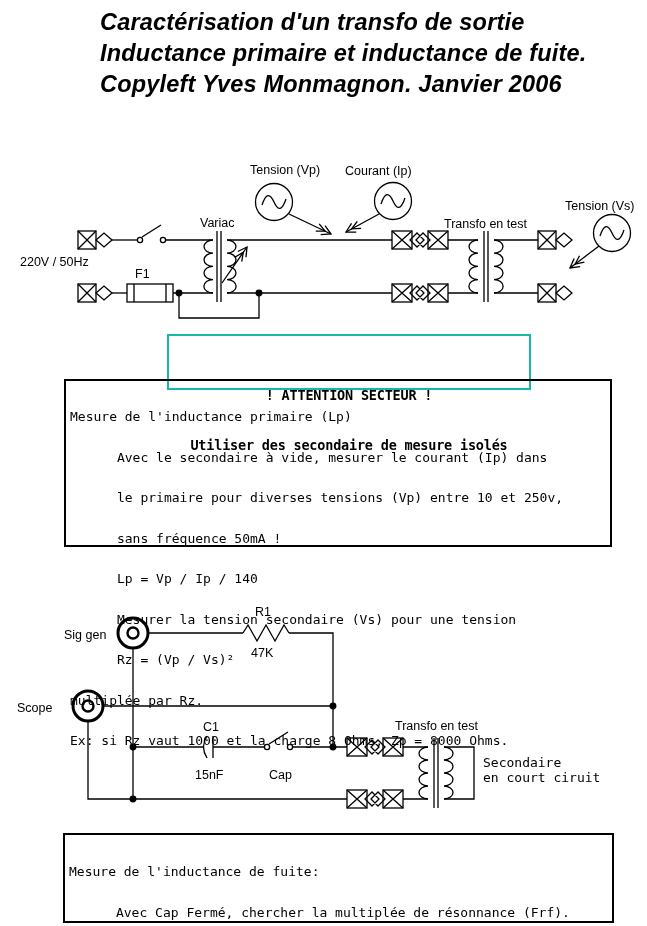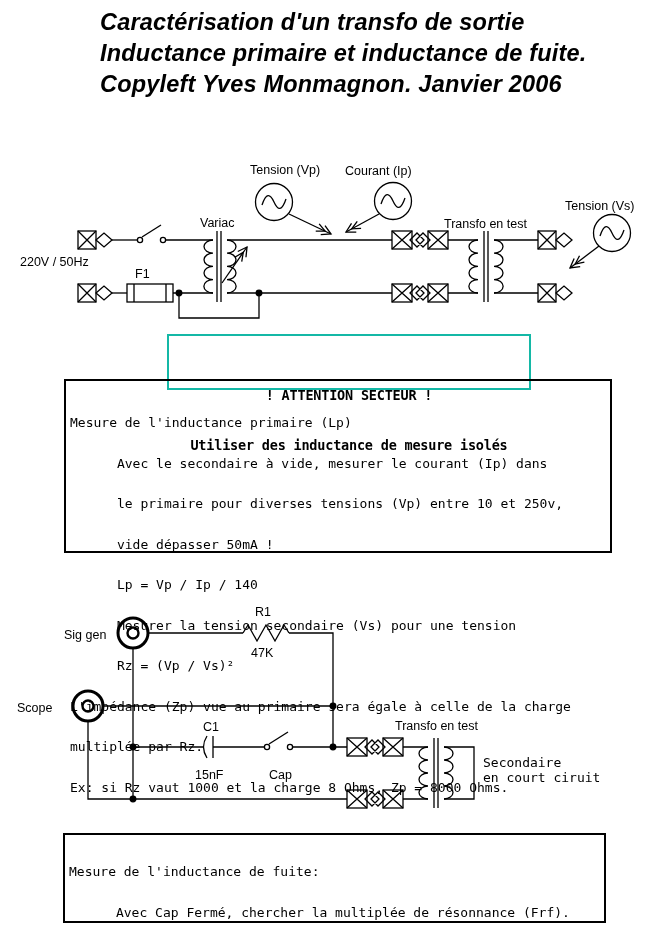--- a/index.html
+++ b/index.html
@@ -22,22 +22,22 @@
     font-family:"DejaVu Sans Mono",monospace;font-weight:700;
     font-size:13.5px;line-height:16.5px;letter-spacing:-0.2px;
     padding-top:18px;white-space:pre;
   }
   .mono-box{
     border:2px solid #000;
     font-family:"DejaVu Sans Mono",monospace;
     font-size:13px;line-height:13.5px;white-space:pre;
     letter-spacing:0;
   }
-  .box1{left:64px;top:379px;width:540px;height:162px;padding:8px 0 0 4px;}
-  .box2{left:63px;top:833px;width:531px;height:83px;padding:3px 4px 0 4px;}
+  .box1{left:64px;top:379px;width:540px;height:162px;padding:2px 0 0 4px;}
+  .box2{left:63px;top:833px;width:531px;height:83px;padding:3px 12px 0 4px;}
 </style>
 </head>
 <body>
 
 <div class="abs title-block">
   <div>Caractérisation d'un transfo de sortie</div>
   <div>Inductance primaire et inductance de fuite.</div>
   <div>Copyleft Yves Monmagnon. Janvier 2006</div>
 </div>
 
@@ -183,32 +183,31 @@
     <text x="195" y="779">15nF</text>
     <text x="269" y="779">Cap</text>
     <text x="395" y="730">Transfo en test</text>
     <text x="483" y="767" class="mono-label">Secondaire</text>
     <text x="483" y="782" class="mono-label">en court ciruit</text>
   </g>
 </svg>
 
 <div class="abs warning-box">
   <div>! ATTENTION SECTEUR !</div>
-  <div>Utiliser des inductance de mesure isolés</div>
+  <div>Utiliser des secondaire de mesure isolés</div>
 </div>
 
 <div class="abs mono-box box1">
   <div>Mesure de l'inductance primaire (Lp)</div>
   <div>      Avec le secondaire à vide, mesurer le courant (Ip) dans</div>
   <div>      le primaire pour diverses tensions (Vp) entre 10 et 250v,</div>
-  <div>      vide dépasser 50mA !</div>
+  <div>      sans fréquence 50mA !</div>
   <div>      Lp = Vp / Ip / 140</div>
   <div>      Mesurer la tension secondaire (Vs) pour une tension</div>
   <div>      Rz = (Vp / Vs)²</div>
-  <div>L'impédance (Zp) vue au primaire sera égale à celle de la charge</div>
   <div>multiplée par Rz.</div>
   <div>Ex: si Rz vaut 1000 et la charge 8 Ohms, Zp = 8000 Ohms.</div>
 </div>
 
 <div class="abs mono-box box2">
   <div>Mesure de l'inductance de fuite:</div>
   <div>      Avec Cap Fermé, chercher la multiplée de résonnance (Frf).</div>
   
   
   

